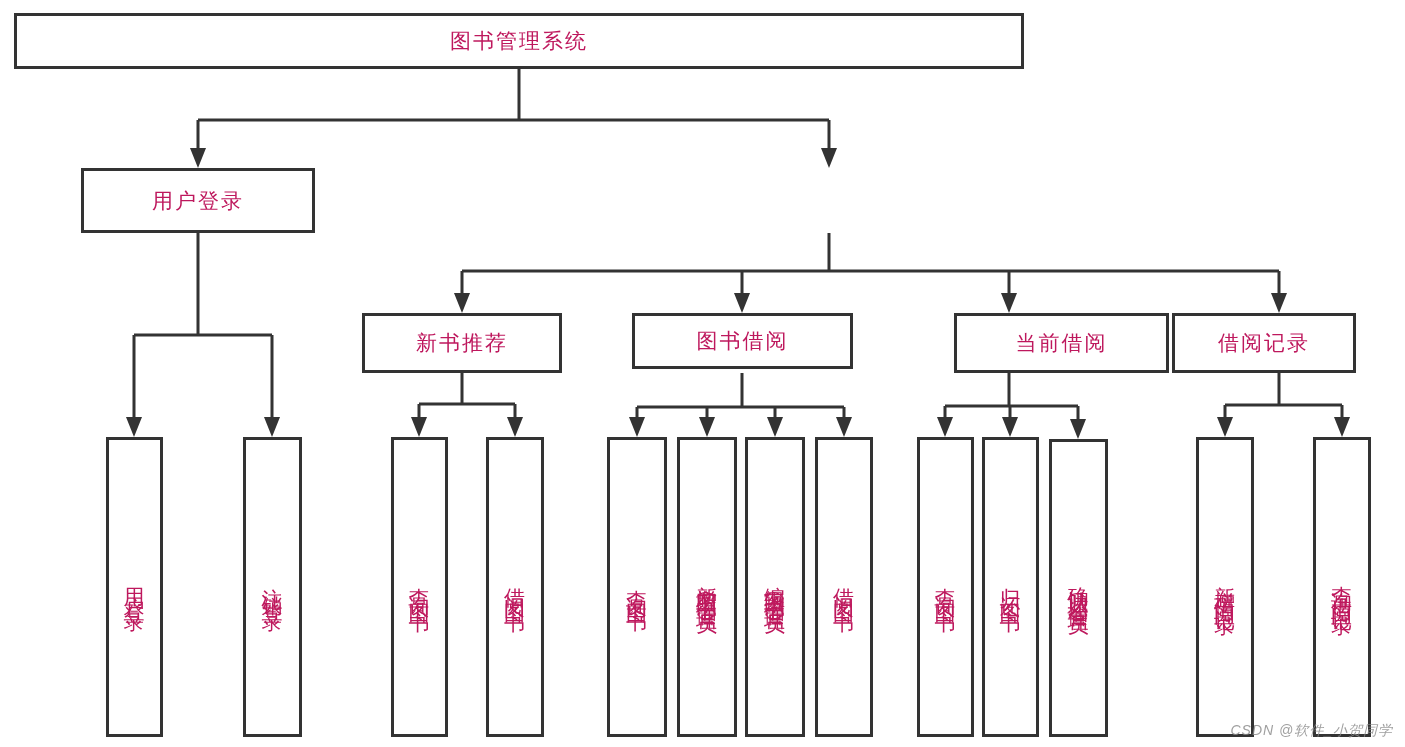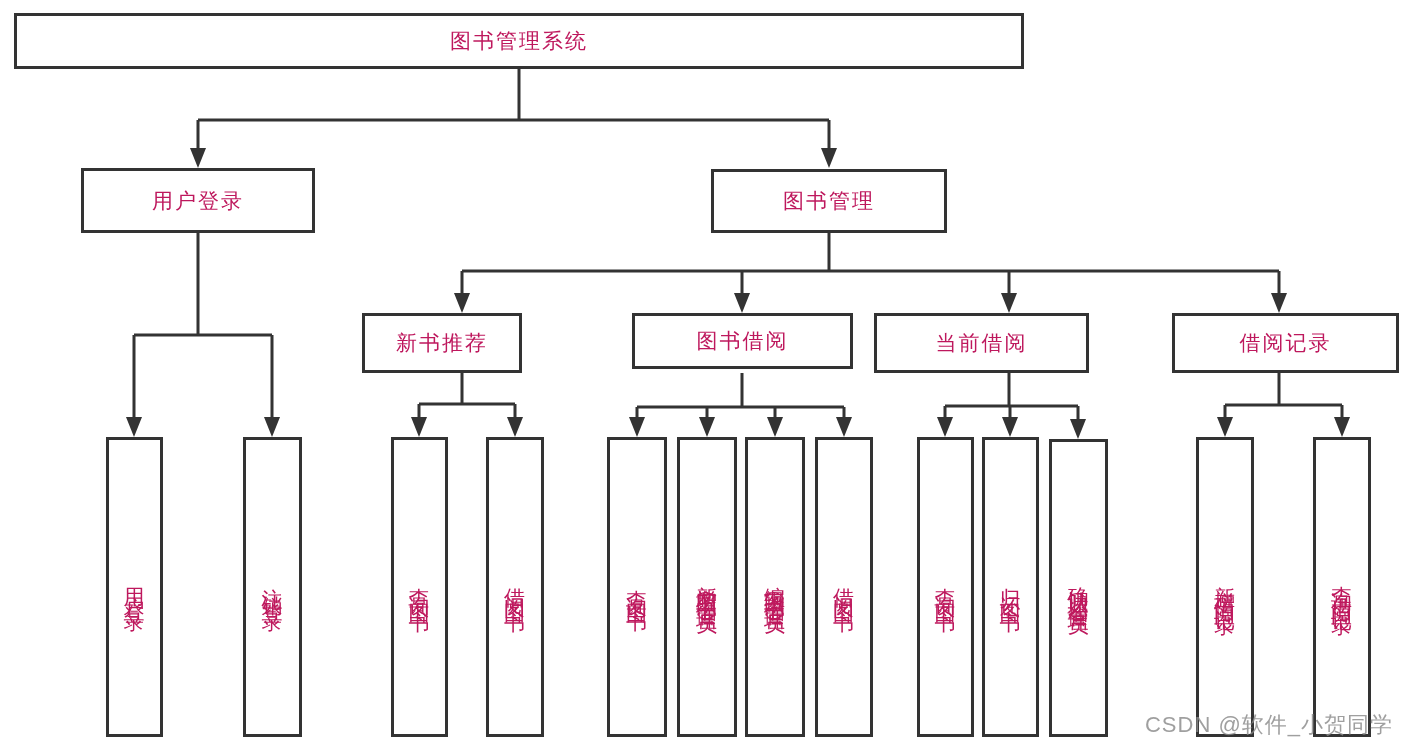--- a/index.html
+++ b/index.html
@@ -35,25 +35,26 @@
     writing-mode: vertical-rl;
     text-orientation: mixed;
     letter-spacing: 8px;
     line-height: 1;
     padding: 6px 0;
   }
   .watermark {
     position: absolute;
     right: 12px;
     bottom: 7px;
-    font-size: 22px;
+    font-size: 14px;
     letter-spacing: 1px;
     color: rgba(138, 138, 138, 0.82);
     z-index: 5;
     white-space: nowrap;
+    font-style: italic;
   }
 </style>
 </head>
 <body>
 
 <div class="canvas">
 
   <svg class="connectors" viewBox="0 0 1405 747" fill="none" stroke="#333333" stroke-width="3">
 
     <g>
@@ -100,26 +101,25 @@
     <g>
       <path d="M1279 373 V405 M1225 405 H1342 M1225 405 V419 M1342 405 V419"></path>
       <polygon fill="#333333" stroke="none" points="1217,417 1233,417 1225,437"></polygon>
       <polygon fill="#333333" stroke="none" points="1334,417 1350,417 1342,437"></polygon>
     </g>
   </svg>
 
   <div class="node" style="left:14px;top:13px;width:1010px;height:56px">图书管理系统</div>
 
   <div class="node" style="left:81px;top:168px;width:234px;height:65px">用户登录</div>
-  <div class="node" style="left:711px;top:169px;width:236px;height:64px">图书管理</div>
 
-  <div class="node" style="left:362px;top:313px;width:160px;height:60px">新书推荐</div>
+  <div class="node" style="left:362px;top:313px;width:200px;height:60px">新书推荐</div>
   <div class="node" style="left:632px;top:313px;width:221px;height:56px">图书借阅</div>
-  <div class="node" style="left:874px;top:313px;width:215px;height:60px">当前借阅</div>
-  <div class="node" style="left:1172px;top:313px;width:227px;height:60px">借阅记录</div>
+  <div class="node" style="left:954px;top:313px;width:215px;height:60px">当前借阅</div>
+  <div class="node" style="left:1172px;top:313px;width:184px;height:60px">借阅记录</div>
 
   <div class="node vnode" style="left:106px;top:437px;width:57px;height:300px">用户登录</div>
   <div class="node vnode" style="left:243px;top:437px;width:59px;height:300px">注销登录</div>
 
   <div class="node vnode" style="left:391px;top:437px;width:57px;height:300px">查询图书</div>
   <div class="node vnode" style="left:486px;top:437px;width:58px;height:300px">借阅图书</div>
 
   <div class="node vnode" style="left:607px;top:437px;width:60px;height:300px;letter-spacing:7px">查询图书</div>
   <div class="node vnode" style="left:677px;top:437px;width:60px;height:300px;letter-spacing:4px">新增图书（管理员）</div>
   <div class="node vnode" style="left:745px;top:437px;width:60px;height:300px;letter-spacing:4px">编辑图书（管理员）</div>

